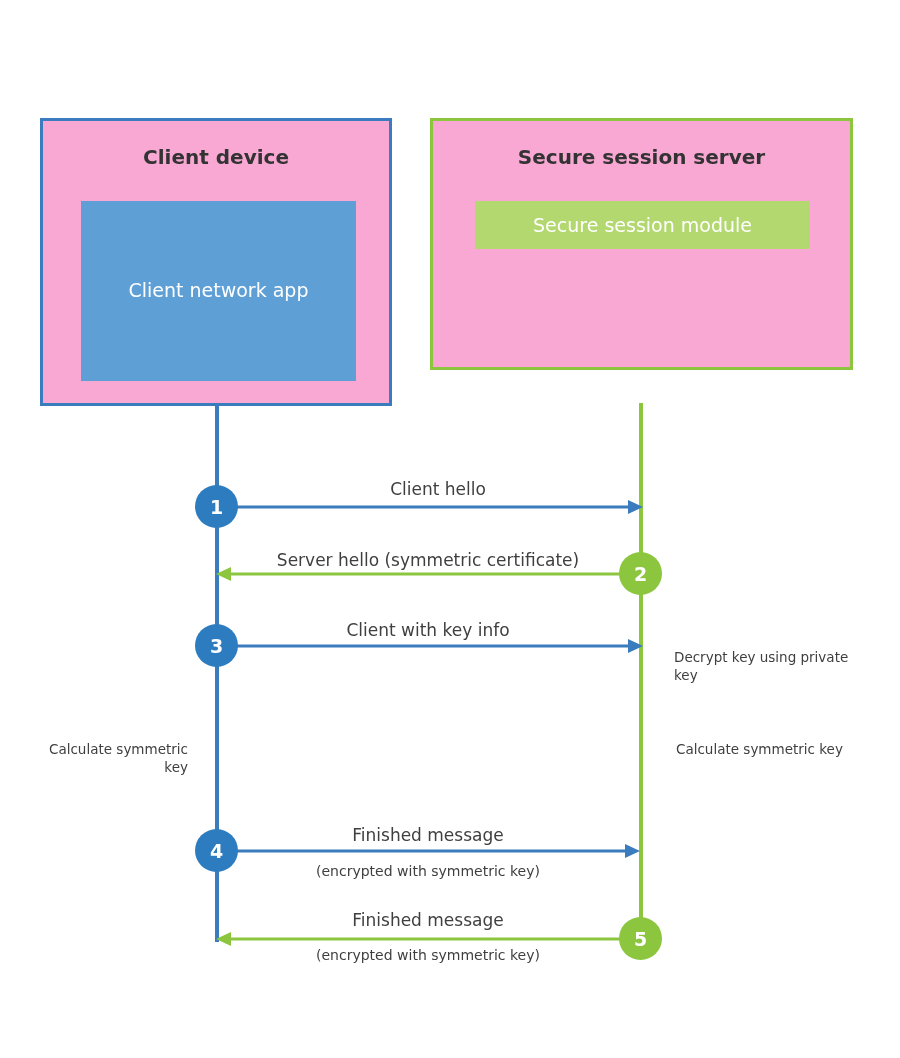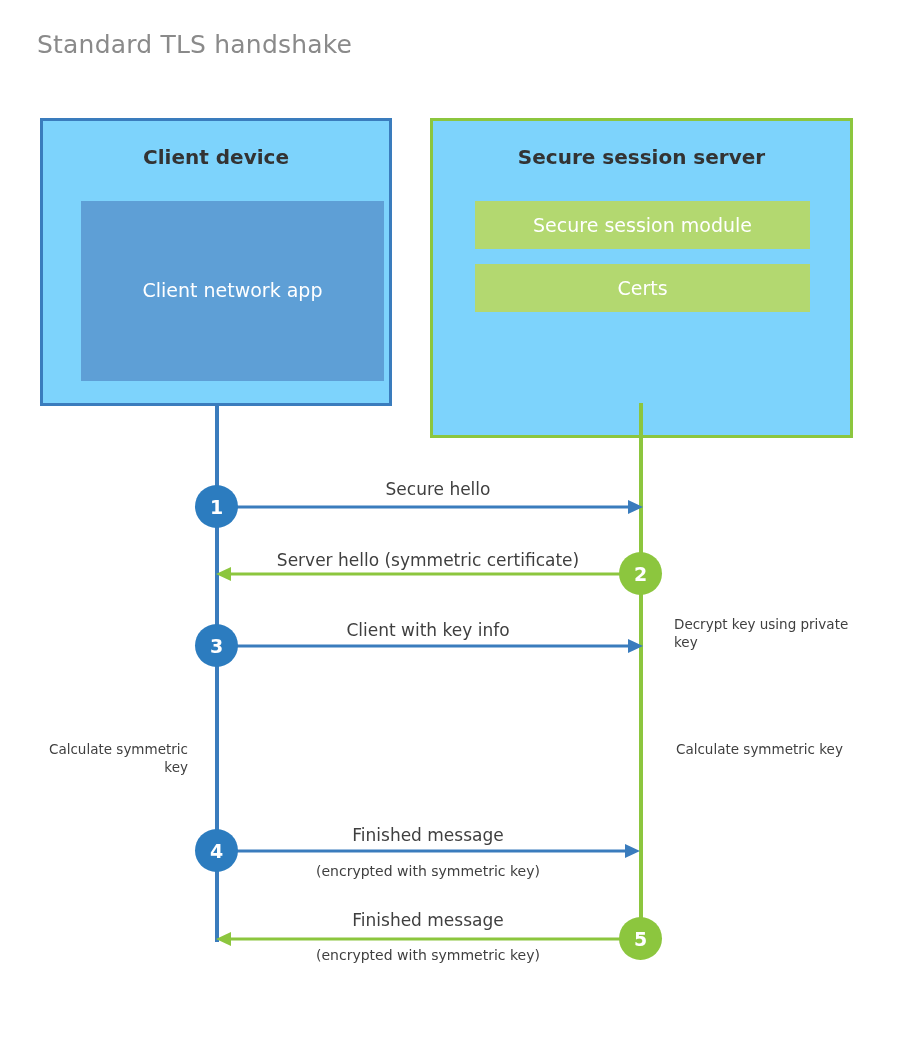--- a/index.html
+++ b/index.html
@@ -28,54 +28,54 @@
     font-size: 25px;
     font-weight: 400;
     color: #8a8a8a;
     letter-spacing: 0.2px;
     white-space: nowrap;
   }
 
   
   .party-box {
     position: absolute;
-    background: #7dd3fc;
+    background: #f9a8d4;
     box-sizing: border-box;
   }
   #client-box {
     left: 40px;
     top: 118px;
     width: 352px;
     height: 288px;
     border: 3px solid #3a7cbd;
   }
   #server-box {
     left: 430px;
     top: 118px;
     width: 423px;
-    height: 320px;
+    height: 252px;
     border: 3px solid #8cc63e;
   }
   .party-title {
     position: absolute;
     left: 0;
     right: 0;
     top: 24px;
     text-align: center;
     font-size: 20px;
     font-weight: bold;
     color: #333333;
   }
 
   
   #client-app {
     position: absolute;
     left: 38px;
     top: 80px;
-    width: 303px;
+    width: 275px;
     height: 180px;
     background: #5e9fd6;
     color: #ffffff;
     font-size: 19px;
     display: flex;
     align-items: center;
     justify-content: center;
     text-align: center;
     line-height: 1.35;
     padding: 0 0;
@@ -167,31 +167,29 @@
     line-height: 1.35;
   }
   .side-note.left  { text-align: right; }
   .side-note.right { text-align: left; }
 </style>
 </head>
 <body>
 
 <div id="canvas">
 
-  <div id="page-title">Standard TLS handshake</div>
 
   <div id="client-box" class="party-box">
     <div class="party-title">Client device</div>
     <div id="client-app">Client network app</div>
   </div>
 
   <div id="server-box" class="party-box">
     <div class="party-title">Secure session server</div>
     <div id="server-block-0" class="server-block">Secure session module</div>
-    <div id="server-block-1" class="server-block">Certs</div>
   </div>
 
   <div id="client-lifeline" class="lifeline"></div>
   <div id="server-lifeline" class="lifeline"></div>
 
   <svg id="arrow-layer" viewBox="0 0 900 1058" xmlns="http://www.w3.org/2000/svg">
 
     <g>
       <line x1="217" y1="507" x2="630" y2="507" stroke="#3a7cbd" stroke-width="3"></line>
       <polygon points="643,507 628,500 628,514" fill="#3a7cbd"></polygon>
@@ -217,31 +215,31 @@
       <polygon points="216,939 231,932 231,946" fill="#8cc63e"></polygon>
     </g>
   </svg>
 
   <div class="step-marker blue" style="top:485px;">1</div>
   <div class="step-marker green" style="top:552px;">2</div>
   <div class="step-marker blue" style="top:624px;">3</div>
   <div class="step-marker blue" style="top:829px;">4</div>
   <div class="step-marker green" style="top:917px;">5</div>
 
-  <div class="msg-label msg-main" style="left:228px; top:479px; width:420px;">Secure hello</div>
+  <div class="msg-label msg-main" style="left:228px; top:479px; width:420px;">Client hello</div>
 
   <div class="msg-label msg-main" style="left:228px; top:550px; width:400px;">Server hello (symmetric certificate)</div>
 
   <div class="msg-label msg-main" style="left:228px; top:620px; width:400px;">Client with key info</div>
 
   <div class="msg-label msg-main" style="left:228px; top:825px; width:400px;">Finished message</div>
   <div class="msg-label msg-sub" style="left:228px; top:863px; width:400px;">(encrypted with symmetric key)</div>
 
   <div class="msg-label msg-main" style="left:228px; top:910px; width:400px;">Finished message</div>
   <div class="msg-label msg-sub" style="left:228px; top:947px; width:400px;">(encrypted with symmetric key)</div>
 
-  <div class="side-note right" style="left:674px; top:615px; width:180px;">Decrypt key using private key</div>
+  <div class="side-note right" style="left:674px; top:648px; width:180px;">Decrypt key using private key</div>
 
   <div class="side-note left" style="left:30px; top:740px; width:158px;">Calculate symmetric key</div>
 
   <div class="side-note right" style="left:676px; top:740px; width:170px;">Calculate symmetric key</div>
 
 </div>
 
 </body></html>

